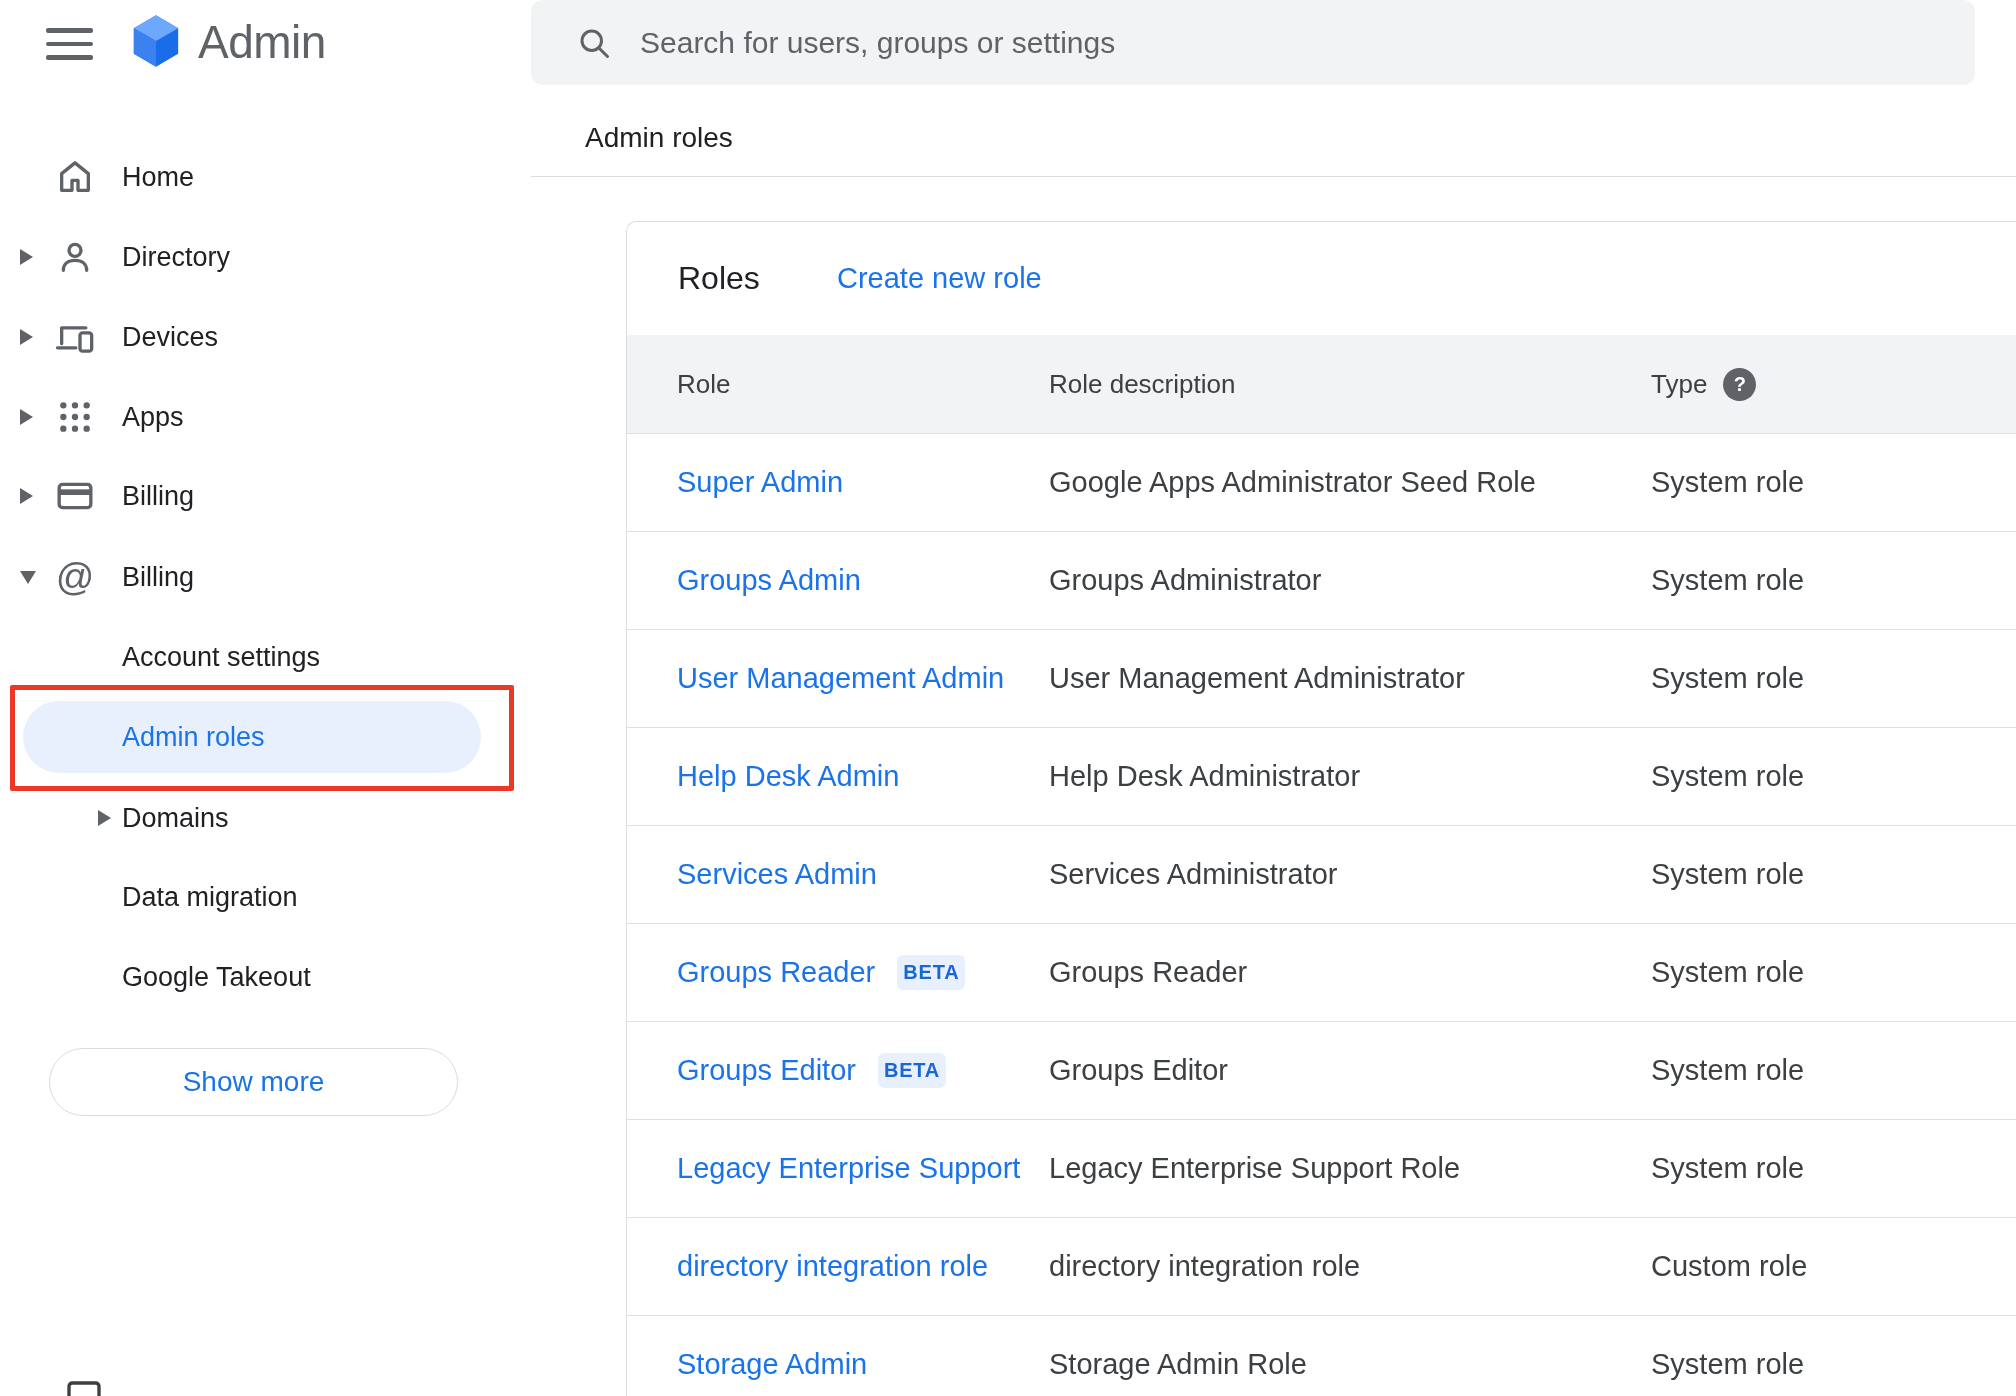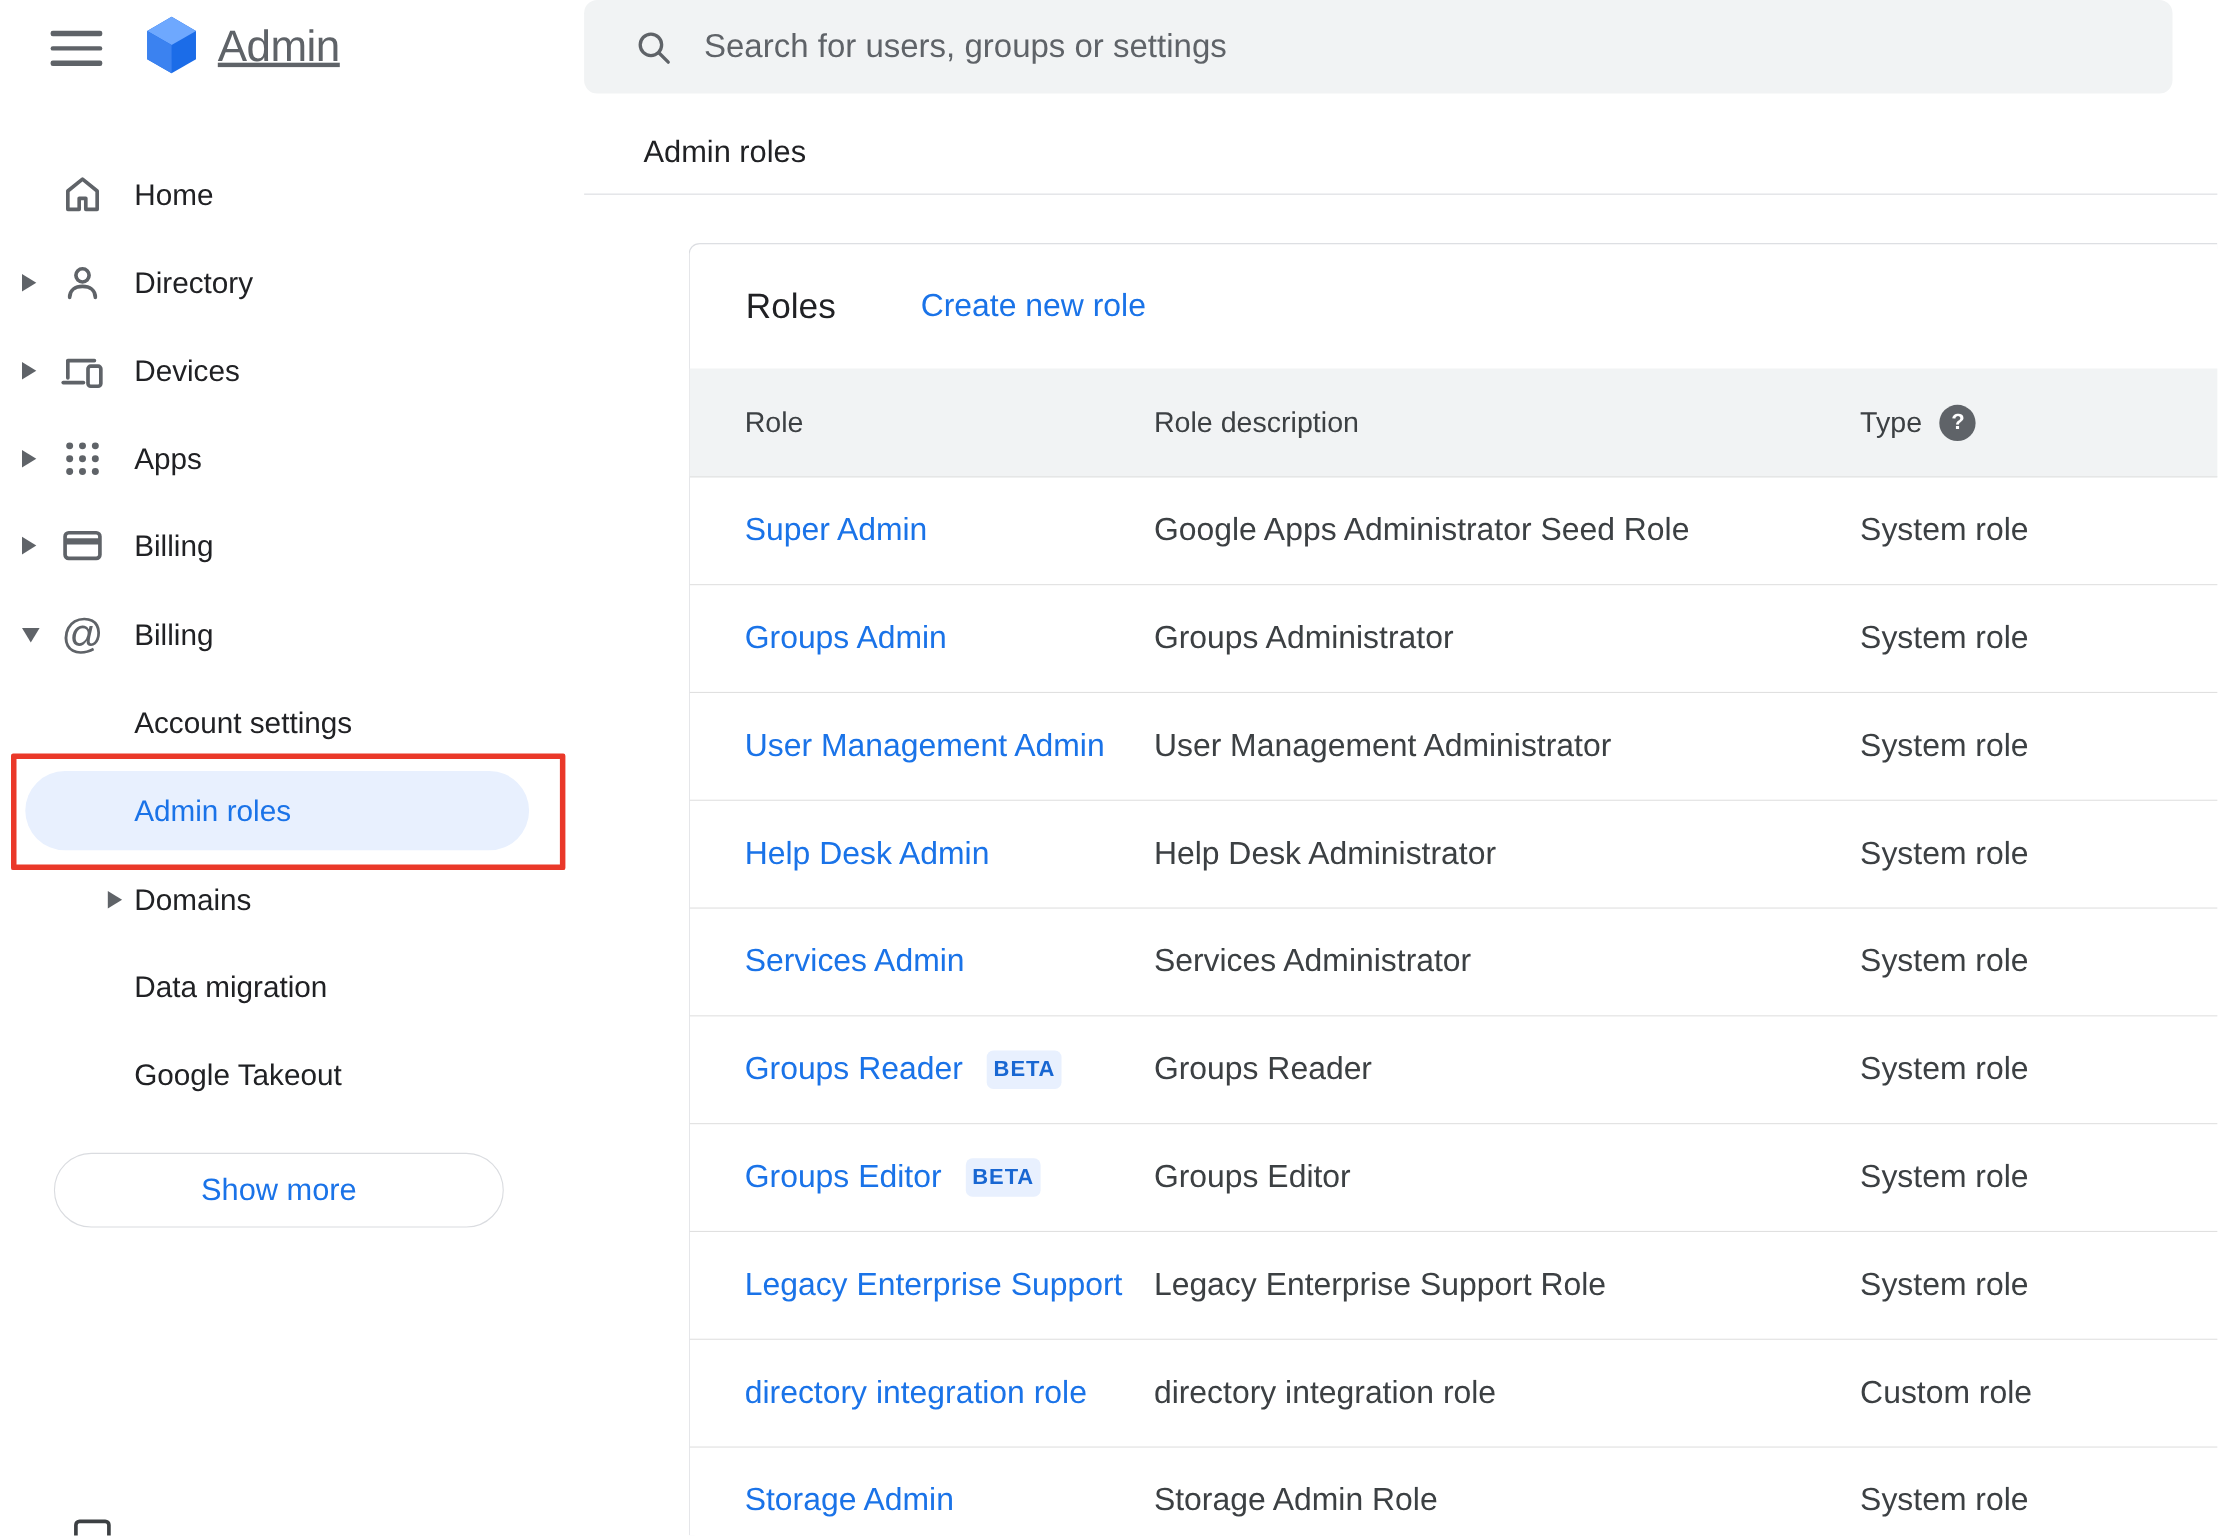--- a/index.html
+++ b/index.html
@@ -19,21 +19,21 @@
   body{
     position:relative;overflow:hidden;background:#fff;
     font-family:"Liberation Sans","DejaVu Sans",sans-serif;
     color:var(--text);
   }
   
   .hamburger{position:absolute;left:46px;top:28px;width:47px;height:32px;cursor:pointer;}
   .hamburger span{display:block;width:47px;height:4.5px;background:var(--muted);border-radius:2px;margin-bottom:9px;}
   .logo{position:absolute;left:128px;top:13px;width:56px;height:56px;}
   .logo-text{position:absolute;left:198px;top:18px;height:48px;display:flex;align-items:center;
-    font-size:40px;color:var(--muted);letter-spacing:-0.5px;text-decoration:underline;}
+    font-size:46px;color:var(--muted);letter-spacing:-0.5px;}
   .search-bar{position:absolute;left:531px;top:0;width:1444px;height:85px;background:var(--grey-bg);
     border-radius:12px;display:flex;align-items:center;}
   .search-icon{margin-left:45px;width:36px;height:36px;flex:none;}
   .search-input{margin-left:28px;flex:1;border:none;outline:none;background:transparent;
     font-family:inherit;font-size:30px;color:var(--text2);}
   .search-input::placeholder{color:var(--muted);opacity:1;}
   .breadcrumb{position:absolute;left:585px;top:118px;height:40px;display:flex;align-items:center;
     font-size:28px;font-weight:500;color:var(--text);}
   .top-divider{position:absolute;left:531px;top:176px;width:1485px;height:1px;background:var(--border);}
 
@@ -64,21 +64,21 @@
   .card-title{position:absolute;left:51px;top:0;height:113px;display:flex;align-items:center;
     font-size:32px;font-weight:500;color:var(--text);}
   .create-link{position:absolute;left:210px;top:0;height:113px;display:flex;align-items:center;
     font-size:29px;font-weight:500;color:var(--accent);text-decoration:none;cursor:pointer;}
   .thead{position:absolute;left:0;top:113px;width:100%;height:99px;background:var(--grey-bg);
     border-bottom:1px solid var(--divider);}
   .th{position:absolute;top:0;height:100%;display:flex;align-items:center;gap:16px;
     font-size:26px;font-weight:500;color:var(--text2);}
   .c-role{left:50px;}
   .c-desc{left:422px;}
-  .c-type{left:1064px;}
+  .c-type{left:1024px;}
   .help-circle{width:33px;height:33px;border-radius:50%;background:var(--muted);color:#fff;
     display:flex;align-items:center;justify-content:center;font-size:20px;font-weight:700;cursor:pointer;}
   .tbody{position:absolute;left:0;top:212px;width:100%;}
   .trow{position:absolute;left:0;width:100%;height:98px;border-bottom:1px solid var(--divider);}
   .cell{position:absolute;top:0;height:100%;display:flex;align-items:center;font-size:29px;color:var(--text2);}
   .role-link{color:var(--accent);text-decoration:none;cursor:pointer;}
   .beta{margin-left:22px;padding:6px 6px;border-radius:6px;background:var(--pill);color:var(--accent-dark);
     font-size:20px;font-weight:700;letter-spacing:0.8px;}
   svg .st{fill:none;stroke:var(--muted);stroke-width:2;stroke-linecap:round;stroke-linejoin:round;}
 </style>

